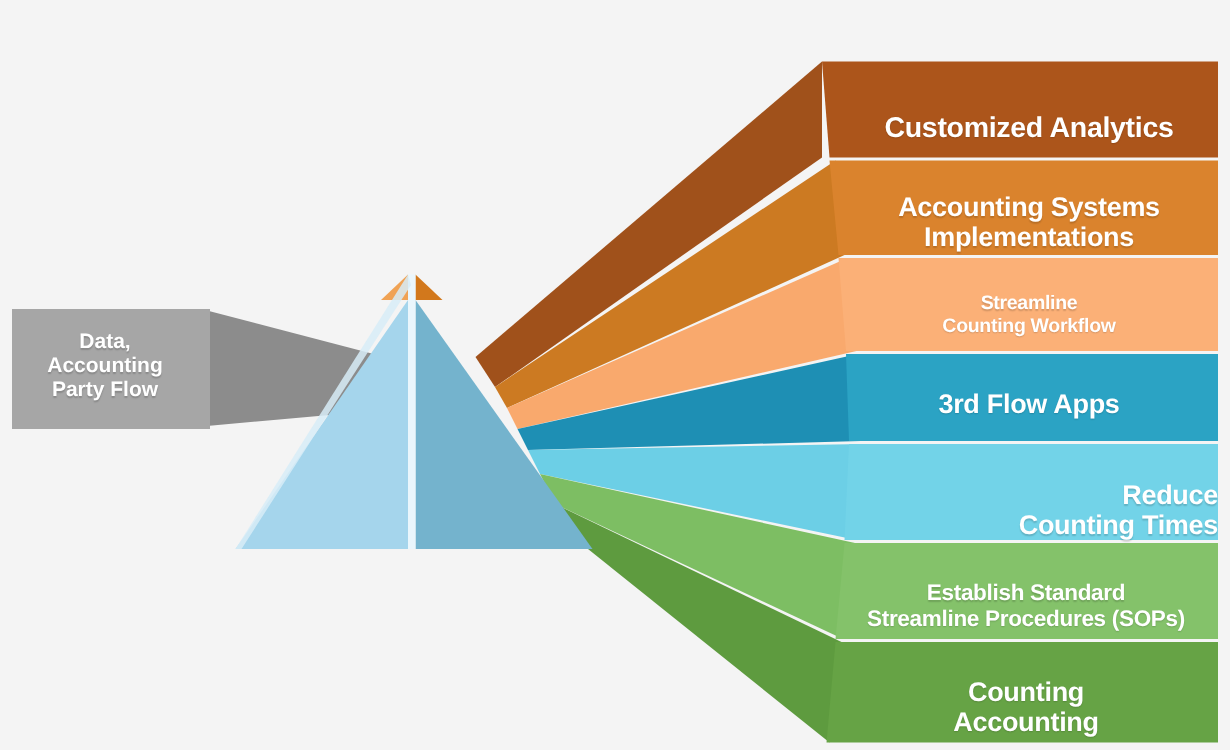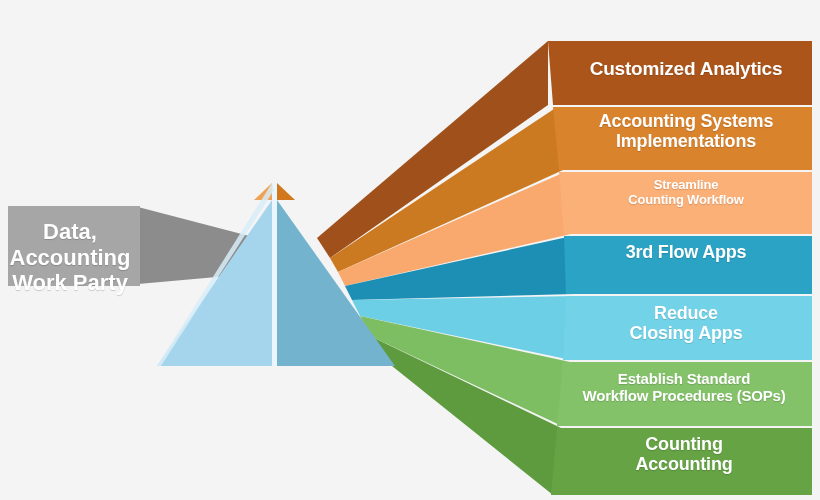--- a/index.html
+++ b/index.html
@@ -13,20 +13,21 @@
   #diagram{position:absolute;left:0;top:0;width:820px;height:500px;}
   .panel-label{
     position:absolute;
     color:#ffffff;
     font-weight:bold;
     text-align:center;
     line-height:1.12;
     letter-spacing:-0.2px;
     text-shadow:0 1px 1px rgba(0,0,0,0.16);
     pointer-events:none;
+    margin-top:17px;
   }
   .input-label{
     position:absolute;
     color:#ffffff;
     font-weight:bold;
     text-align:center;
     line-height:1.16;
     text-shadow:0 1px 1px rgba(0,0,0,0.18);
   }
 </style>
@@ -70,52 +71,52 @@
       <polygon points="548,41 812,41 812,105 553,105" fill="#ac551b"></polygon>
       <polygon points="553,107 812,107 812,170 559,170" fill="#da832d"></polygon>
       <polygon points="559,172 812,172 812,234 564,234" fill="#fbb077"></polygon>
       <polygon points="564,236 812,236 812,294 566,294" fill="#2ba3c4"></polygon>
       <polygon points="566,296 812,296 812,360 563,360" fill="#72d3e8"></polygon>
       <polygon points="563,362 812,362 812,426 557,426" fill="#84c26a"></polygon>
       <polygon points="557,428 812,428 812,495 551,495" fill="#66a345"></polygon>
     </g>
   </svg>
 
-  <div class="input-label" style="left:8px;top:219px;width:124px;font-size:22px;">
+  <div class="input-label" style="left:8px;top:219px;width:124px;font-size:14px;">
     <div>Data,</div>
     <div>Accounting</div>
-    <div>Work Party</div>
+    <div>Party Flow</div>
   </div>
 
   <div class="panel-label" style="left:560px;top:58px;width:252px;font-size:19px;">
     <div>Customized Analytics</div>
   </div>
 
   <div class="panel-label" style="left:560px;top:111px;width:252px;font-size:18px;">
     <div>Accounting Systems</div>
     <div>Implementations</div>
   </div>
 
   <div class="panel-label" style="left:560px;top:178px;width:252px;font-size:13px;">
     <div>Streamline</div>
     <div>Counting Workflow</div>
   </div>
 
   <div class="panel-label" style="left:560px;top:242px;width:252px;font-size:18px;">
     <div>3rd Flow Apps</div>
   </div>
 
-  <div class="panel-label" style="left:560px;top:303px;width:252px;font-size:18px;">
+  <div class="panel-label" style="left:560px;top:303px;width:252px;font-size:18px;text-align:right;">
     <div>Reduce</div>
-    <div>Closing Apps</div>
+    <div>Counting Times</div>
   </div>
 
   <div class="panel-label" style="left:556px;top:371px;width:256px;font-size:15px;">
     <div>Establish Standard</div>
-    <div>Workflow Procedures (SOPs)</div>
+    <div>Streamline Procedures (SOPs)</div>
   </div>
 
   <div class="panel-label" style="left:556px;top:434px;width:256px;font-size:18px;">
     <div>Counting</div>
     <div>Accounting</div>
   </div>
 
 </div>
 
 </body></html>

